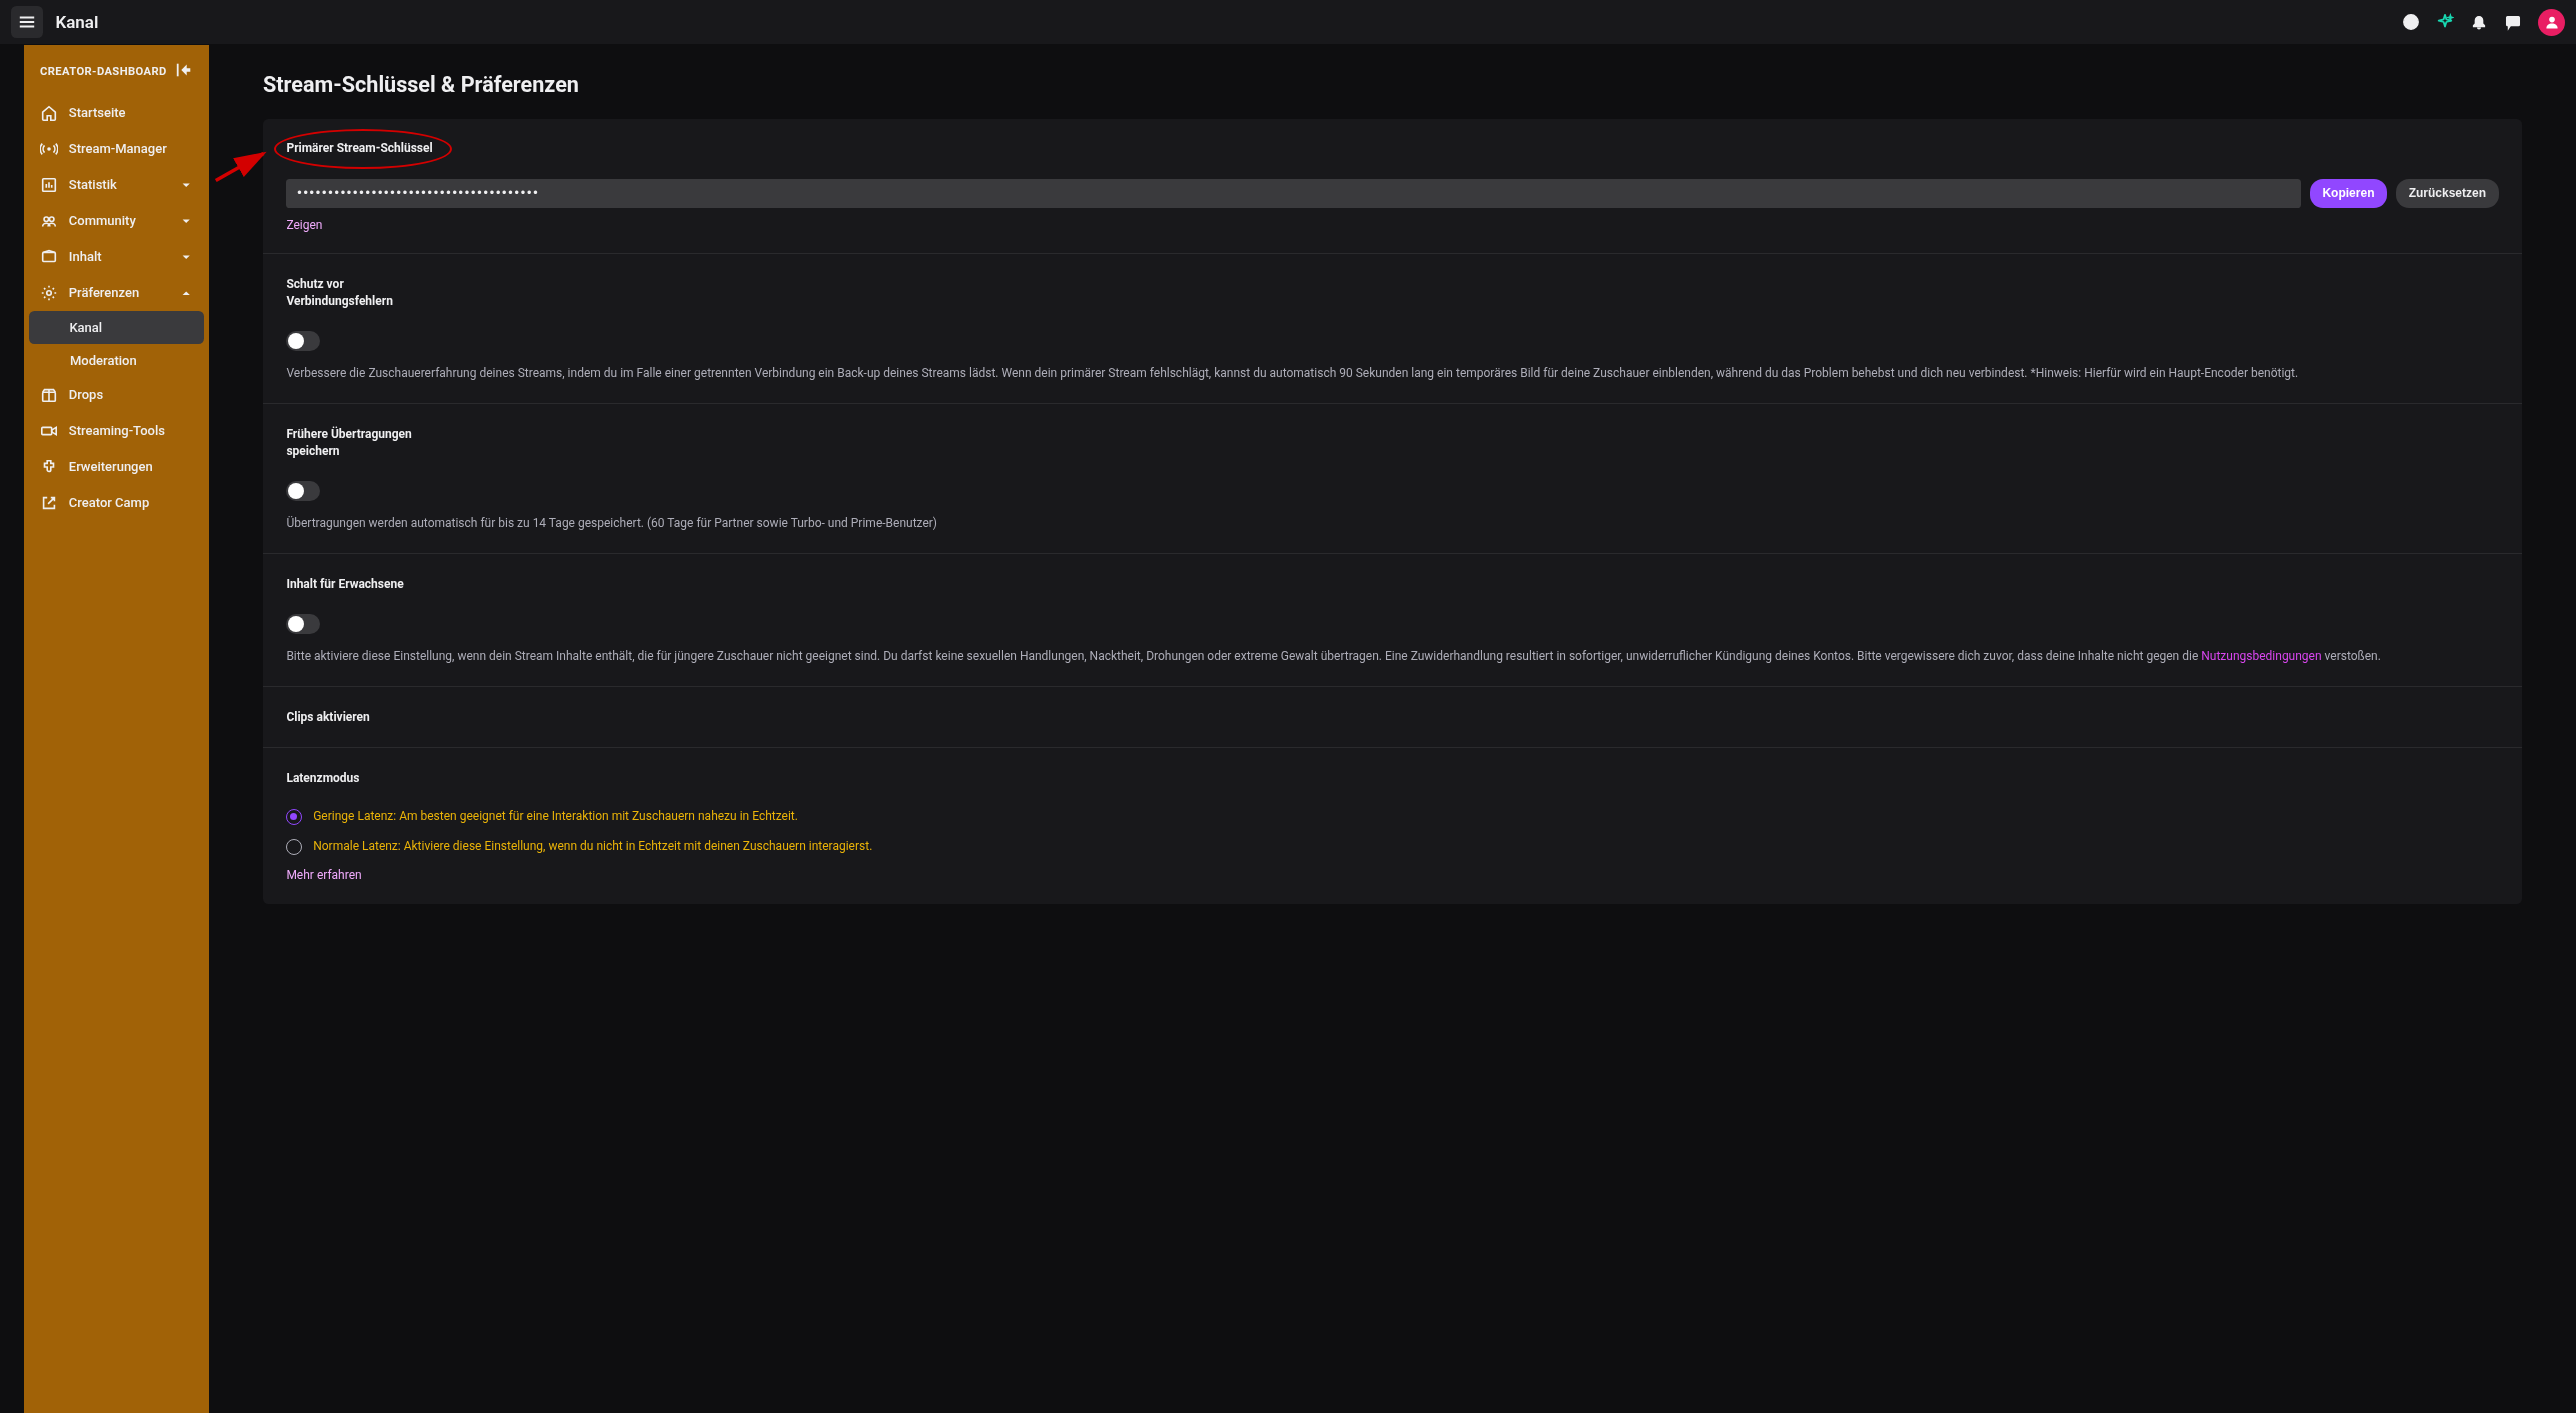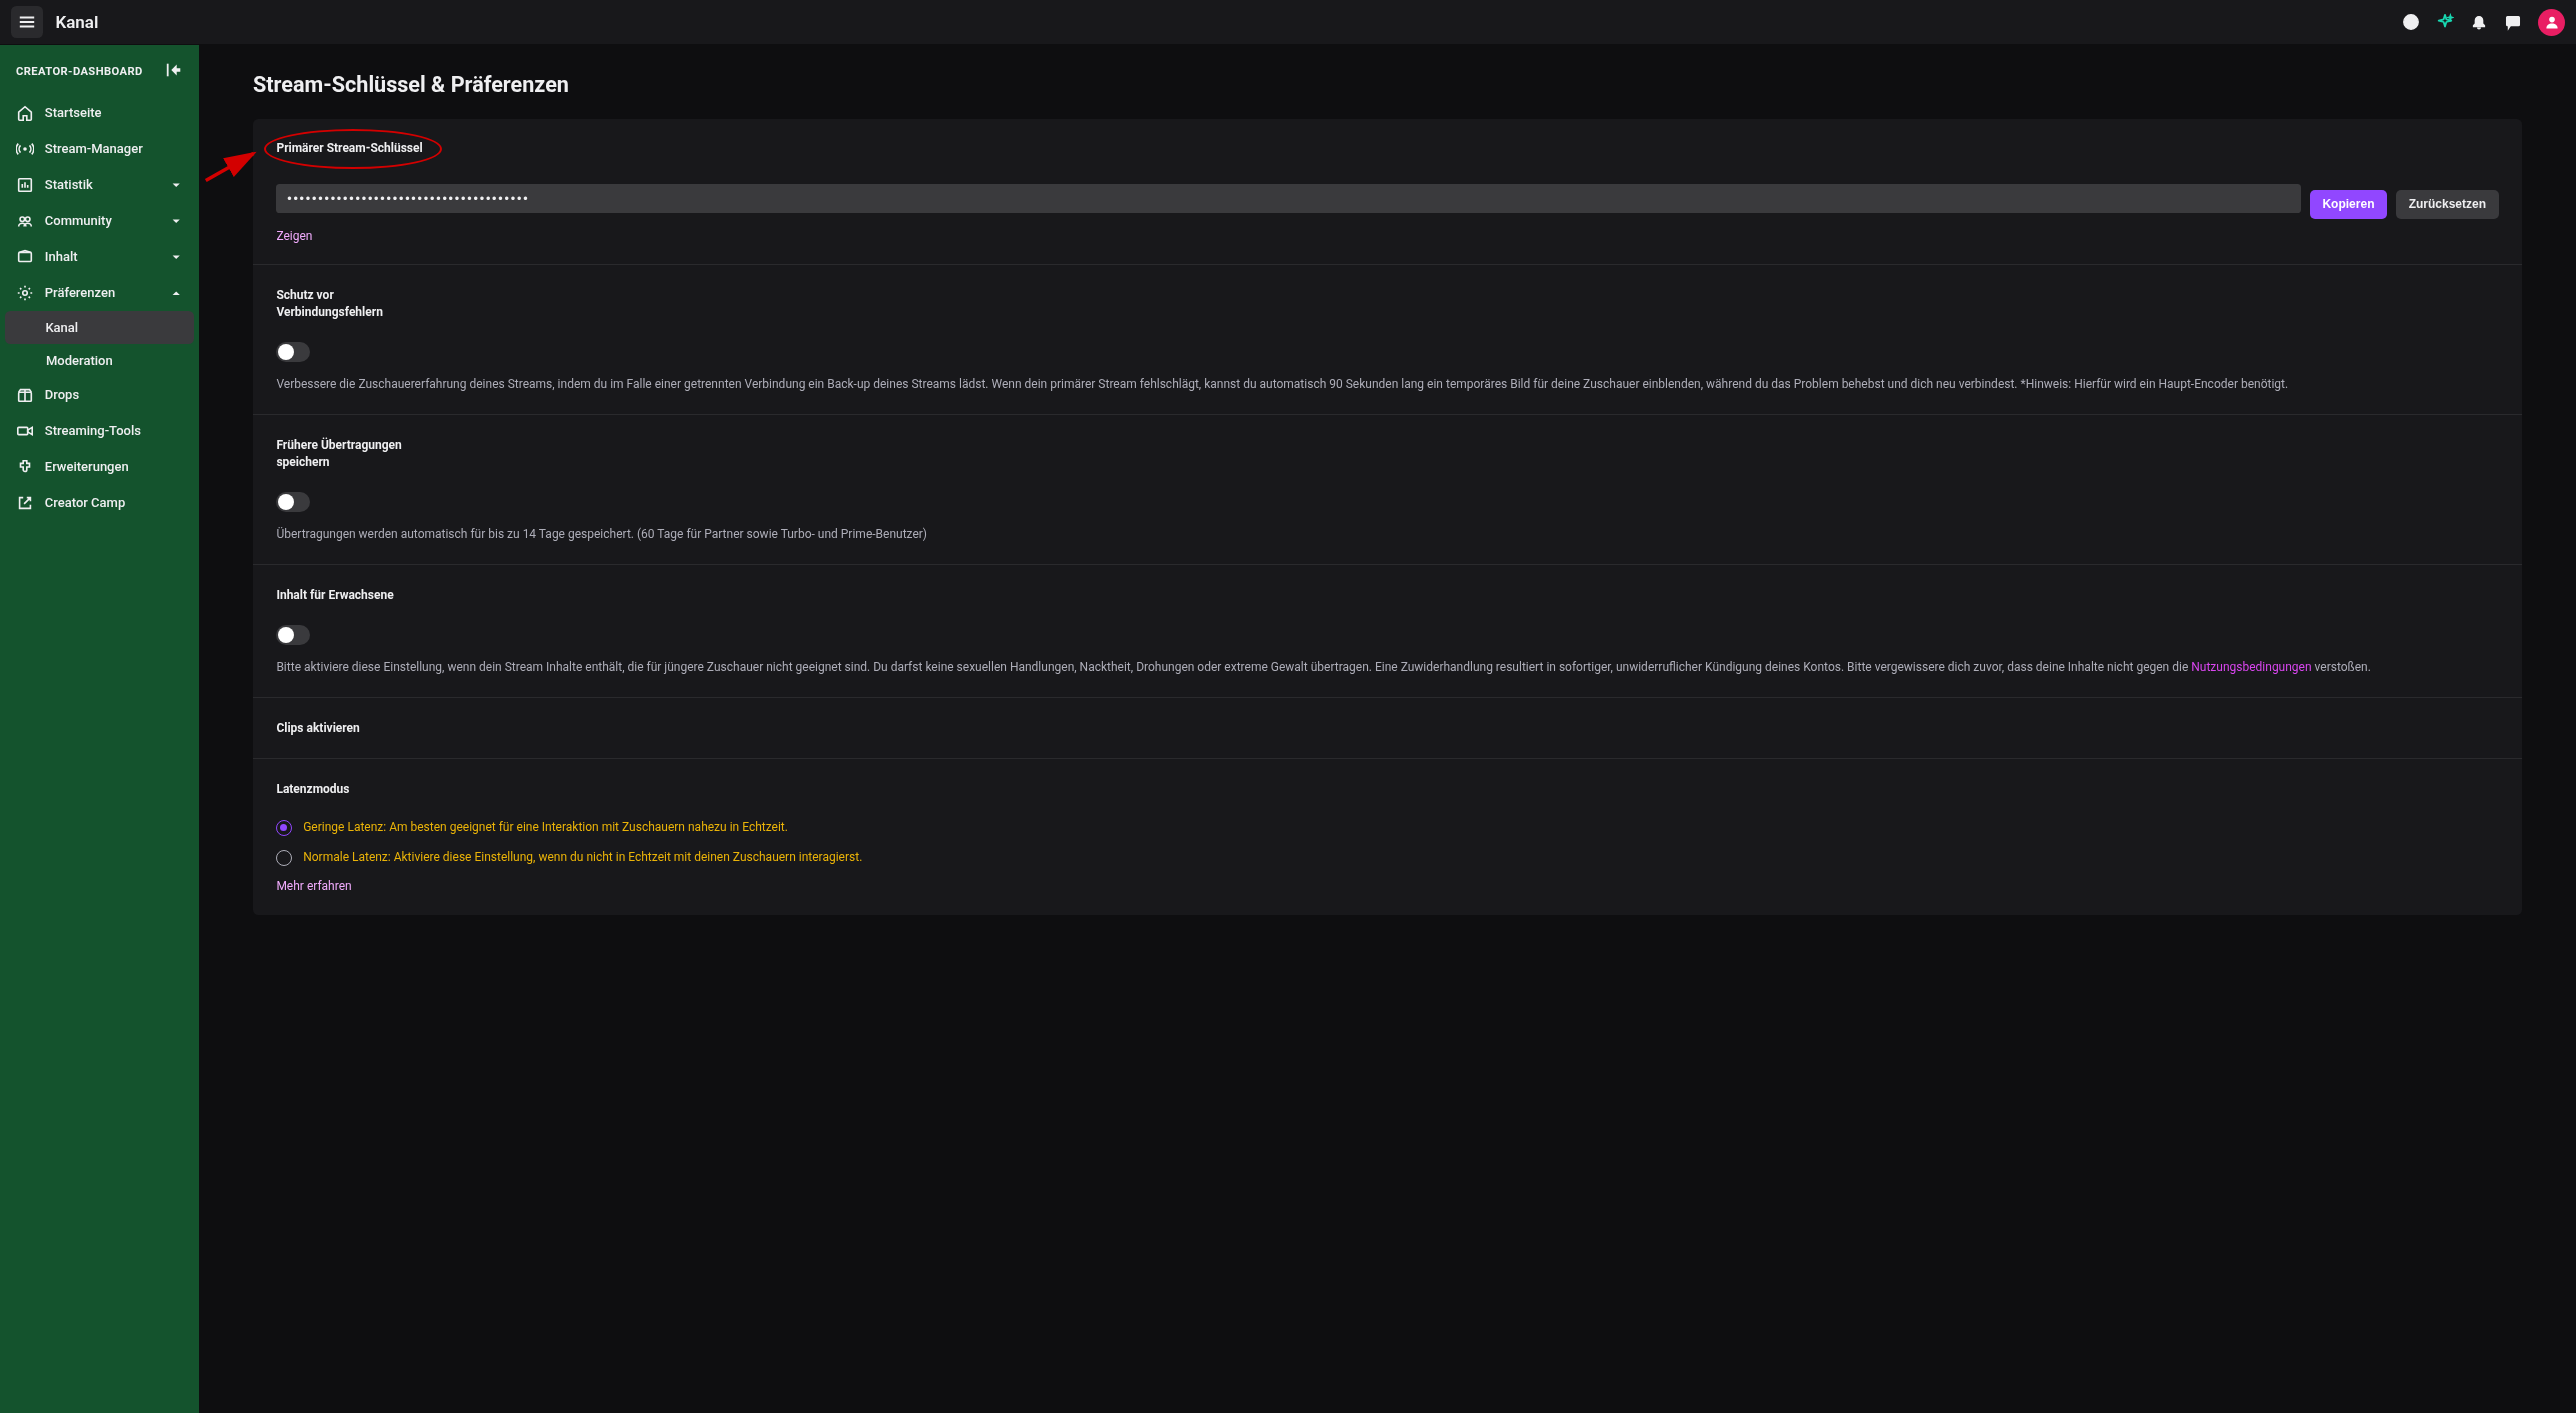--- a/index.html
+++ b/index.html
@@ -8,21 +8,21 @@
 .topbar-left { display:flex; align-items:center; gap:12.6px; }
 .hamburger { width:32px; height:32px; background:#2a2a2d; border-radius:5.4px; display:flex; align-items:center; justify-content:center; cursor:pointer; }
 .hamburger svg { width:18px; height:18px; fill:#efeff1; }
 .page-title { font-size:17px; font-weight:600; }
 .topbar-right { display:flex; align-items:center; gap:16px; }
 .topbar-icon { width:18px; height:18px; cursor:pointer; display:flex; align-items:center; justify-content:center; }
 .topbar-icon svg { width:18px; height:18px; fill:#efeff1; stroke:#efeff1; }
 .avatar { width:27px; height:27px; border-radius:50%; background:#e91e63; display:flex; align-items:center; justify-content:center; cursor:pointer; }
 .avatar svg { width:16px; height:16px; fill:#fff; }
 .layout { display:flex; height:calc(100vh - 45px); }
-.sidebar { width:199px; background:#14532d; padding:9px 0; overflow-y:auto; flex-shrink:0; }
+.sidebar { width:185px; background:#a16207; padding:9px 0; overflow-y:auto; flex-shrink:0;margin-left:24px; }
 .sidebar-header { display:flex; align-items:center; justify-content:space-between; padding:7.2px 16px 12.6px; }
 .sidebar-header-title { font-size:11.2px; font-weight:700; letter-spacing:0.4px; }
 .collapse-btn { cursor:pointer; }
 .collapse-btn svg { width:18px; height:18px; fill:#efeff1; }
 .nav-item { display:flex; align-items:center; padding:9px 16px; gap:10.8px; cursor:pointer; color:#efeff1; font-size:13px; font-weight:500; }
 .nav-item .icon { width:18px; height:18px; display:flex; align-items:center; justify-content:center; flex-shrink:0; }
 .nav-item .icon svg { width:18px; height:18px; fill:none; stroke:#efeff1; stroke-width:1.8; }
 .nav-item .label { flex:1; }
 .nav-item .chev { width:14.4px; height:14.4px; }
 .nav-item .chev svg { width:14.4px; height:14.4px; fill:#efeff1; }
@@ -30,21 +30,21 @@
 .sub-item.active { background:#3a3a3d; border-radius:5.4px; margin:0 5.4px; padding:9px 10.8px 9px 40px; }
 .main { flex:1; overflow-y:auto; padding:27px 54px; }
 .main-title { font-size:21.6px; font-weight:700; margin-bottom:21.6px; }
 .settings-panel { background:#18181b; border-radius:5.4px; }
 .setting-row { display:flex; padding:21.6px 23.4px; border-bottom:0.9px solid #2a2a2d; gap:21.6px;flex-direction:column; }
 .setting-row:last-child { border-bottom:none; }
 .setting-label { width:148px; flex-shrink:0; font-size:12px; font-weight:700; line-height:1.4; position:relative; }
 .setting-content { flex:1; }
 .key-row { display:flex; gap:9px; align-items:center; margin-bottom:9px; }
 .key-input { flex:1; background:#3a3a3d; border:none; border-radius:3.6px; padding:7.2px 10.8px; color:#efeff1; font-size:12.6px; height:29px; letter-spacing:1.8px; }
-.btn { padding:5.4px 12.6px; border:none; border-radius:5px; font-size:12px; font-weight:600; cursor:pointer; height:29px;margin-top:11px; }
+.btn { padding:5.4px 12.6px; border:none; border-radius:13px; font-size:12px; font-weight:600; cursor:pointer; height:29px; }
 .btn-primary { background:#9147ff; color:#fff; }
 .btn-secondary { background:#3a3a3d; color:#efeff1; }
 .link { color:#f0abfc; font-size:12px; cursor:pointer; }
 .toggle { width:34px; height:20px; background:#3a3a3d; border-radius:10px; position:relative; cursor:pointer; margin-bottom:12.6px; }
 .toggle::after { content:""; position:absolute; width:16px; height:16px; background:#fff; border-radius:50%; top:1.8px; left:1.8px; transition:left .2s; }
 .toggle.on { background:#9147ff; }
 .toggle.on::after { left:16px; }
 .toggle.on::before { content:"✓"; position:absolute; left:4.5px; top:1.8px; color:#fff; font-size:10px; font-weight:700; }
 .desc { font-size:12px; color:#adadb8; line-height:1.5; }
 .desc .link-inline { color:#d946ef; cursor:pointer; }

